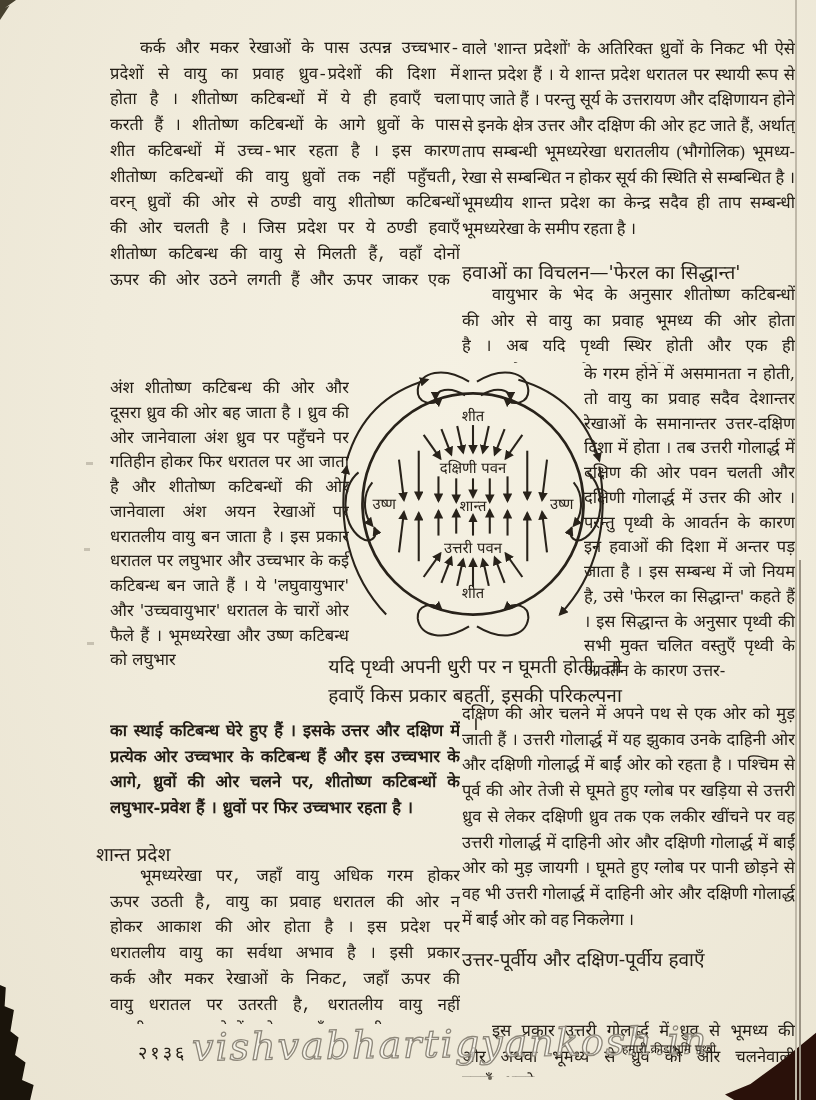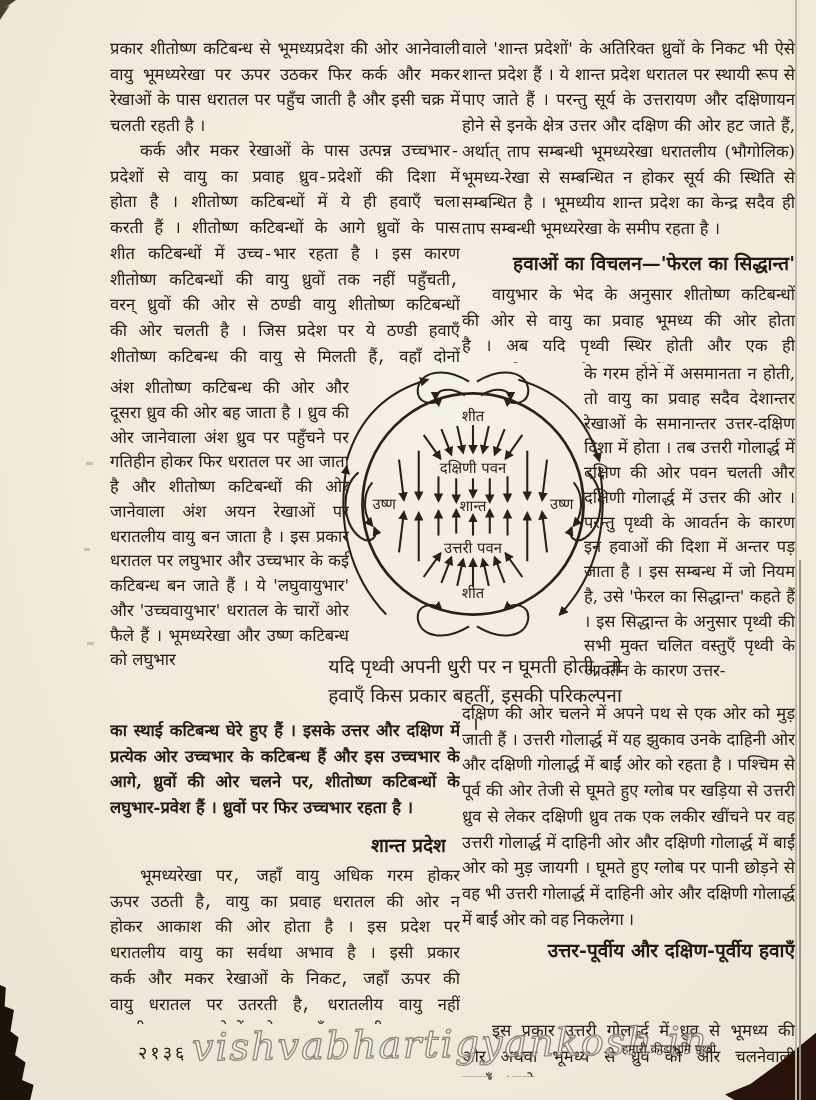--- a/index.html
+++ b/index.html
@@ -4,56 +4,55 @@
 <style>
   html,body{margin:0;padding:0;}
   body{width:816px;height:1100px;position:relative;overflow:hidden;
        background:radial-gradient(ellipse at 55% 35%, #f5f1e3 0%, #f0ebdb 55%, #eae4d2 100%);
        font-family:"DejaVu Serif","Liberation Serif",serif;color:#221c14;}
   .abs{position:absolute;}
   .body-text{font-size:16.5px;line-height:1.56;text-align:justify;overflow:hidden;}
   .body-text p{margin:0;}
   .indent{text-indent:30px;font-family:Liberation Mono, monospace;}
   .narrow{line-height:1.5;}
-  .col-heading{font-size:19px;font-weight:bold;text-align:right;white-space:nowrap;overflow:hidden;}
+  .col-heading{font-size:19px;font-weight:normal;text-align:left;white-space:nowrap;overflow:hidden;margin-top:9px;}
   .caption{font-size:19px;line-height:1.5;text-align:center;}
   .footer-num{font-size:18px;letter-spacing:3px;}
   .running-title{font-size:12px;white-space:nowrap;}
   .watermark{font-size:38px;font-style:italic;letter-spacing:2px;white-space:nowrap;
              color:rgba(250,247,238,0.72);-webkit-text-stroke:1.3px #8d877a;
              transform:rotate(-0.8deg);}
   .mark{position:absolute;background:#1a140b;}
   svg text{font-family:"DejaVu Serif","Liberation Serif",serif;fill:#28221a;}
   .edge-line{position:absolute;background:#bfb8a8;}
   .speck{position:absolute;background:#6b6558;border-radius:50%;}
   .margin-dash{position:absolute;background:#a69f8f;opacity:.55;}
 </style>
 </head>
 <body>
 
 <div class="abs body-text" style="left:110px;top:36px;width:350px;max-height:330px;">
-  <p>प्रकार शीतोष्ण कटिबन्ध से भूमध्यप्रदेश की ओर आनेवाली वायु भूमध्यरेखा पर ऊपर उठकर फिर कर्क और मकर रेखाओं के पास धरातल पर पहुँच जाती है और इसी चक्र में चलती रहती है ।</p>
   <p class="indent">कर्क और मकर रेखाओं के पास उत्पन्न उच्चभार-प्रदेशों से वायु का प्रवाह ध्रुव-प्रदेशों की दिशा में होता है । शीतोष्ण कटिबन्धों में ये ही हवाएँ चला करती हैं । शीतोष्ण कटिबन्धों के आगे ध्रुवों के पास शीत कटिबन्धों में उच्च-भार रहता है । इस कारण शीतोष्ण कटिबन्धों की वायु ध्रुवों तक नहीं पहुँचती, वरन् ध्रुवों की ओर से ठण्डी वायु शीतोष्ण कटिबन्धों की ओर चलती है । जिस प्रदेश पर ये ठण्डी हवाएँ शीतोष्ण कटिबन्ध की वायु से मिलती हैं, वहाँ दोनों ऊपर की ओर उठने लगती हैं और ऊपर जाकर एक</p>
 </div>
 
 <div class="abs body-text narrow" style="left:110px;top:376px;width:239px;max-height:350px;">
   <p>अंश शीतोष्ण कटिबन्ध की ओर और दूसरा ध्रुव की ओर बह जाता है । ध्रुव की ओर जानेवाला अंश ध्रुव पर पहुँचने पर गतिहीन होकर फिर धरातल पर आ जाता है और शीतोष्ण कटिबन्धों की ओर जानेवाला अंश अयन रेखाओं पर धरातलीय वायु बन जाता है । इस प्रकार धरातल पर लघुभार और उच्चभार के कई कटिबन्ध बन जाते हैं । ये 'लघुवायुभार' और 'उच्चवायुभार' धरातल के चारों ओर फैले हैं । भूमध्यरेखा और उष्ण कटिबन्ध को लघुभार</p>
 </div>
 
 <div class="abs body-text" style="left:110px;top:718px;width:350px;max-height:112px;font-weight:bold;">
   <p>का स्थाई कटिबन्ध घेरे हुए हैं । इसके उत्तर और दक्षिण में प्रत्येक ओर उच्चभार के कटिबन्ध हैं और इस उच्चभार के आगे, ध्रुवों की ओर चलने पर, शीतोष्ण कटिबन्धों के लघुभार-प्रवेश हैं । ध्रुवों पर फिर उच्चभार रहता है ।</p>
 </div>
 
 <div class="abs col-heading" style="left:96px;top:832px;width:350px;">शान्त प्रदेश</div>
 
 <div class="abs body-text" style="left:110px;top:864px;width:350px;max-height:160px;">
   <p class="indent">भूमध्यरेखा पर, जहाँ वायु अधिक गरम होकर ऊपर उठती है, वायु का प्रवाह धरातल की ओर न होकर आकाश की ओर होता है । इस प्रदेश पर धरातलीय वायु का सर्वथा अभाव है । इसी प्रकार कर्क और मकर रेखाओं के निकट, जहाँ ऊपर की वायु धरातल पर उतरती है, धरातलीय वायु नहीं चलती । इन प्रदेशों को, जहाँ धरातलीय वायु का अभाव है, 'शांत प्रदेश' कहते हैं । उपर्युक्त भूमध्य और अयन रेखाओं-</p>
 </div>
 
-<div class="abs body-text" style="left:462px;top:36px;width:333px;max-height:208px;">
+<div class="abs body-text" style="left:462px;top:36px;width:333px;max-height:208px;font-family:Liberation Serif, serif;">
   <p>वाले 'शान्त प्रदेशों' के अतिरिक्त ध्रुवों के निकट भी ऐसे शान्त प्रदेश हैं । ये शान्त प्रदेश धरातल पर स्थायी रूप से पाए जाते हैं । परन्तु सूर्य के उत्तरायण और दक्षिणायन होने से इनके क्षेत्र उत्तर और दक्षिण की ओर हट जाते हैं, अर्थात् ताप सम्बन्धी भूमध्यरेखा धरातलीय (भौगोलिक) भूमध्य-रेखा से सम्बन्धित न होकर सूर्य की स्थिति से सम्बन्धित है । भूमध्यीय शान्त प्रदेश का केन्द्र सदैव ही ताप सम्बन्धी भूमध्यरेखा के समीप रहता है ।</p>
 </div>
 
 <div class="abs col-heading" style="left:462px;top:250px;width:333px;">हवाओं का विचलन—'फेरल का सिद्धान्त'</div>
 
 <div class="abs body-text" style="left:462px;top:283px;width:333px;max-height:80px;">
   <p class="indent">वायुभार के भेद के अनुसार शीतोष्ण कटिबन्धों की ओर से वायु का प्रवाह भूमध्य की ओर होता है । अब यदि पृथ्वी स्थिर होती और एक ही अक्षांश के स्थल और जल-क्षेत्रों</p>
 </div>
 
 <div class="abs body-text narrow" style="left:584px;top:362px;width:211px;max-height:338px;">

